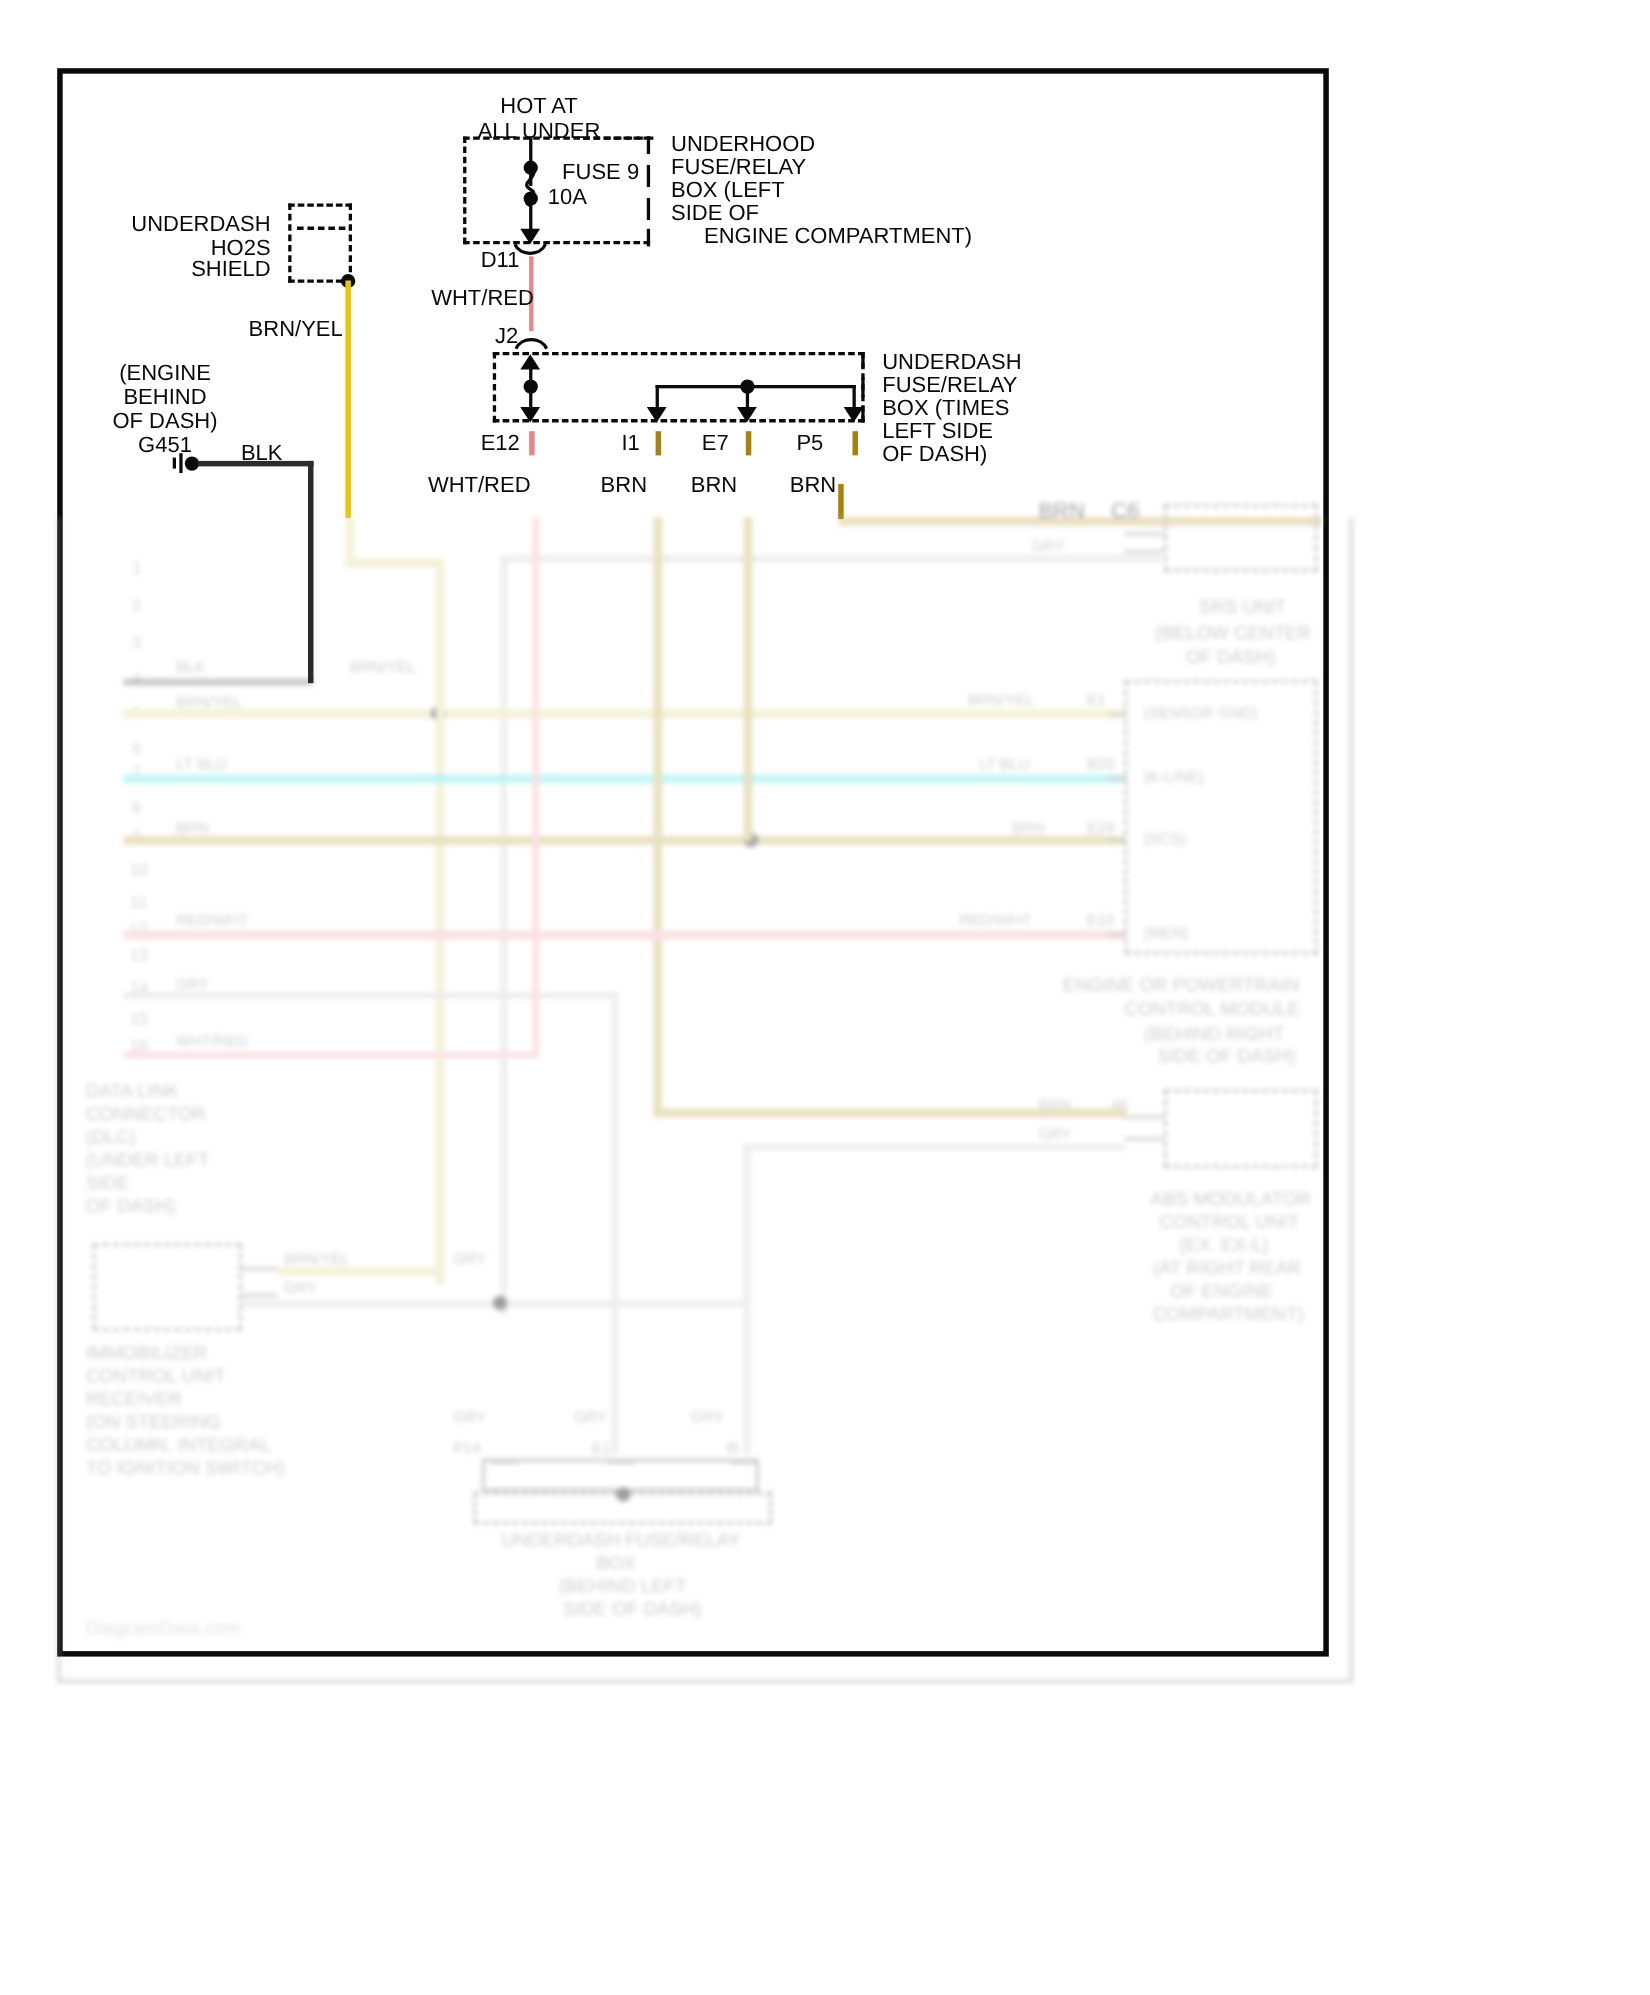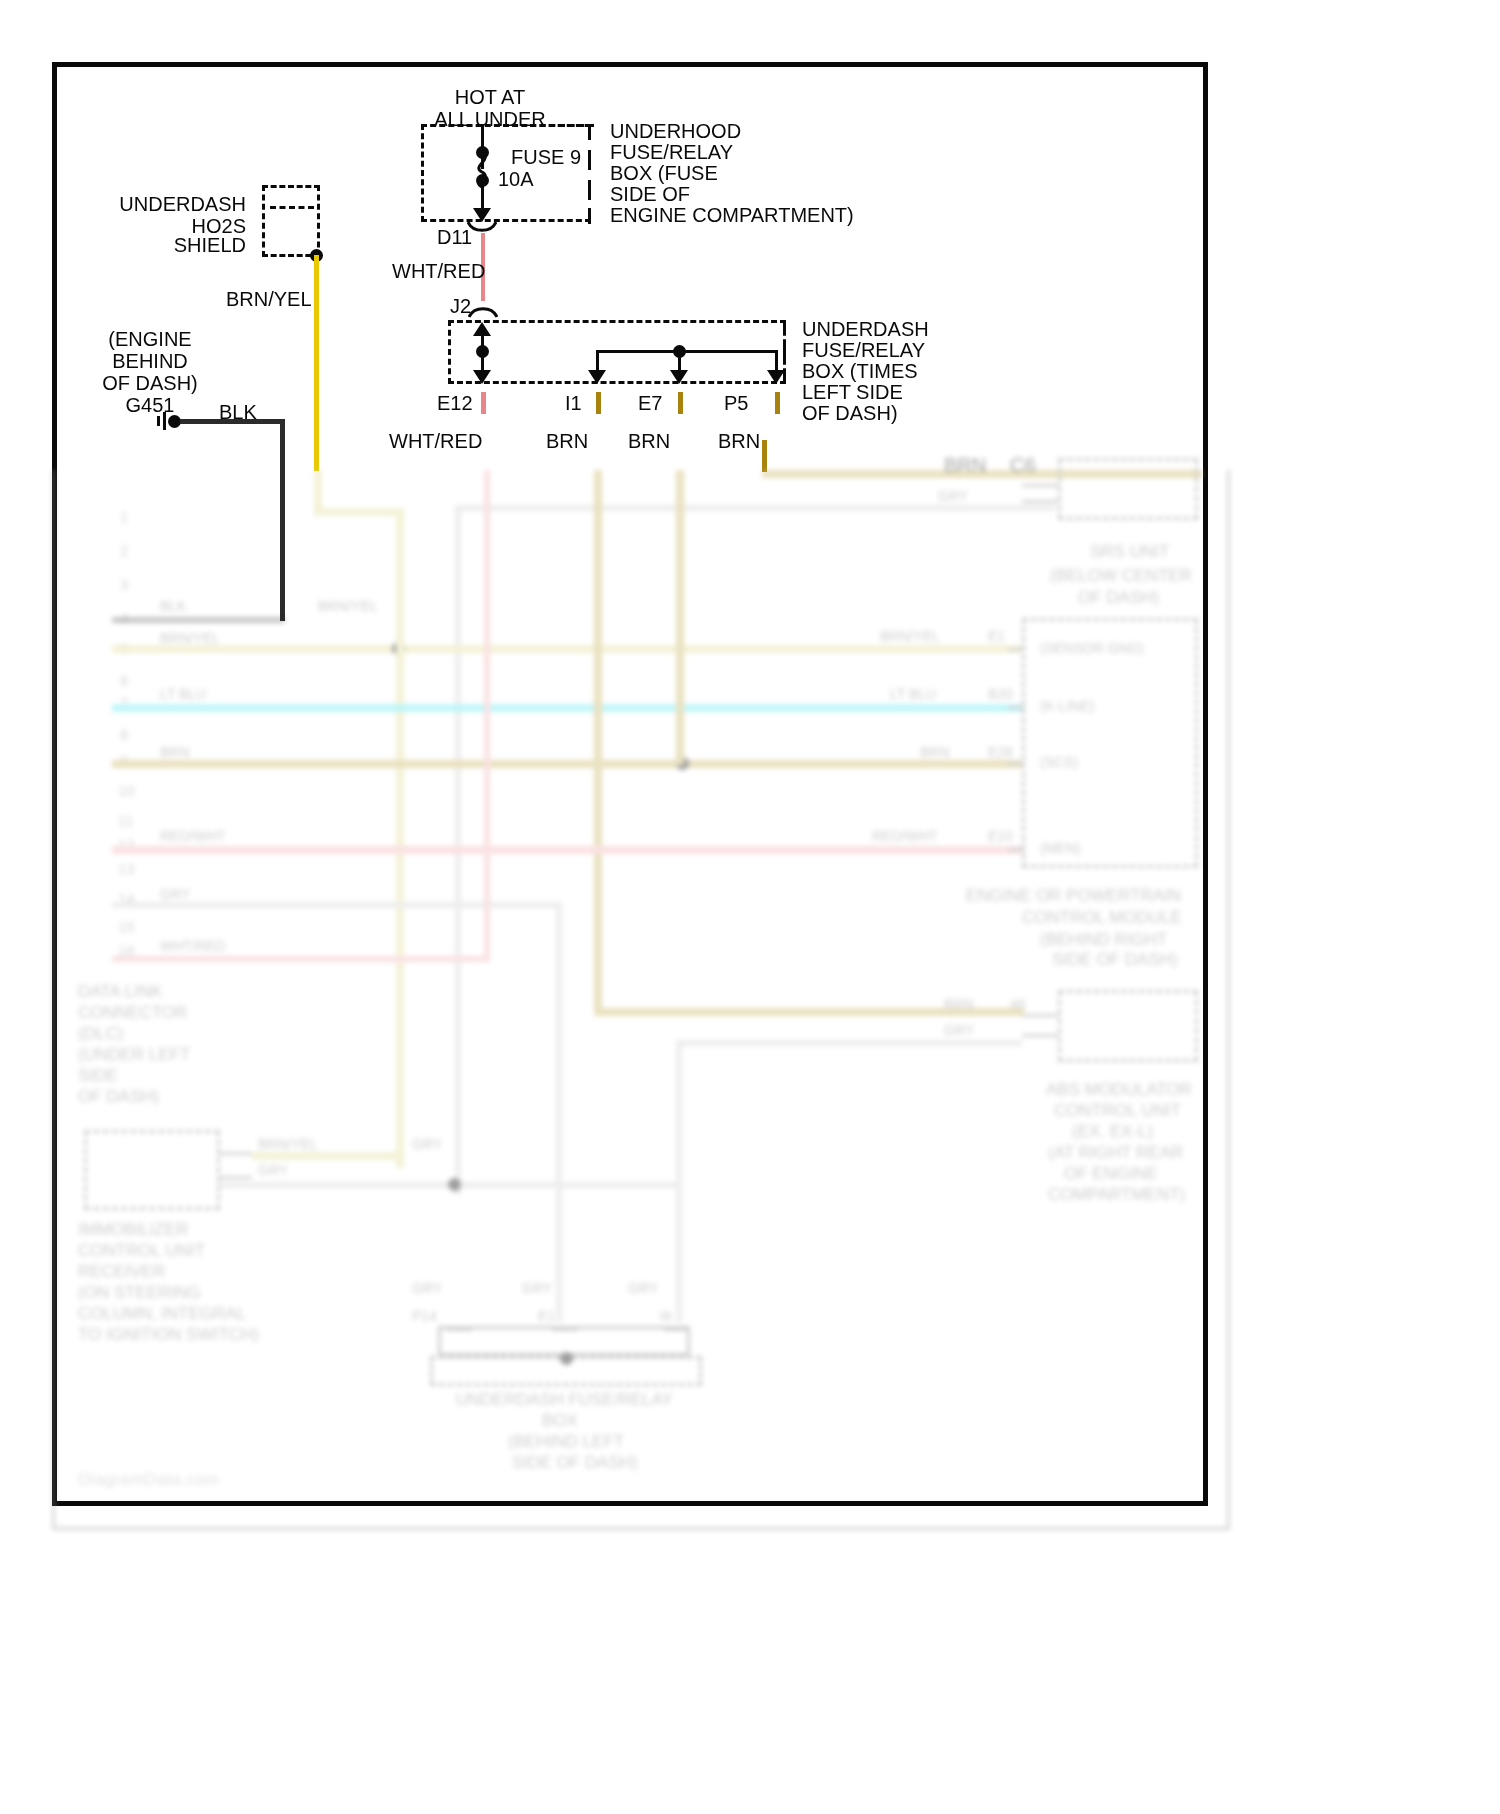--- a/index.html
+++ b/index.html
@@ -155,23 +155,23 @@
   </svg>
   <div class="dot" style="left:476px; top:174px;"></div>
   <div class="vline" style="left:481px; top:186px; height:26px;"></div>
   <div class="arrow-d" style="left:473px; top:208px;"></div>
 
   <div class="txt" style="left:511px; top:146px;">FUSE 9</div>
   <div class="txt" style="left:498px; top:168px;">10A</div>
 
   <div class="txt" style="left:610px; top:120px;">UNDERHOOD</div>
   <div class="txt" style="left:610px; top:141px;">FUSE/RELAY</div>
-  <div class="txt" style="left:610px; top:162px;">BOX (FUSE</div>
+  <div class="txt" style="left:610px; top:162px;">BOX (LEFT</div>
   <div class="txt" style="left:610px; top:183px;">SIDE OF</div>
-  <div class="txt" style="left:610px; top:204px;">ENGINE COMPARTMENT)</div>
+  <div class="txt" style="left:640px; top:204px;">ENGINE COMPARTMENT)</div>
 
   <svg style="position:absolute; left:467px; top:221px;" width="30" height="14">
     <path d="M1,1 C6,12 24,12 29,1" fill="none" stroke="#0a0a0a" stroke-width="3"></path>
   </svg>
   <div class="txt" style="left:437px; top:226px;">D11</div>
 
   <div class="wire w-whtred" style="left:481px; top:233px; width:4px; height:68px;"></div>
   <div class="txt" style="left:392px; top:260px;">WHT/RED</div>
 
   <div class="txt" style="left:450px; top:295px;">J2</div>

